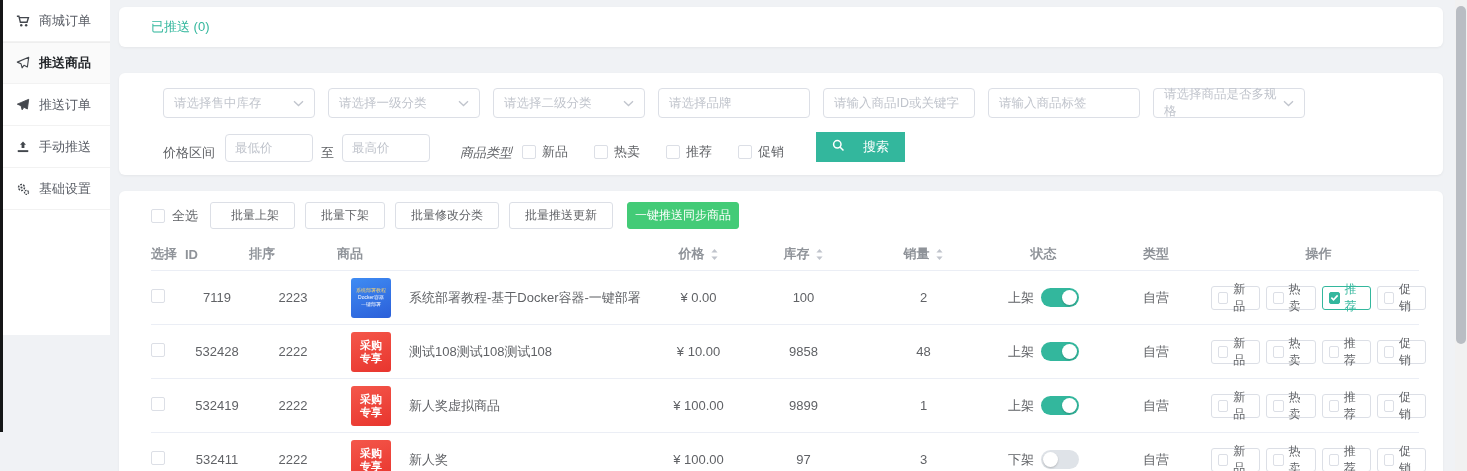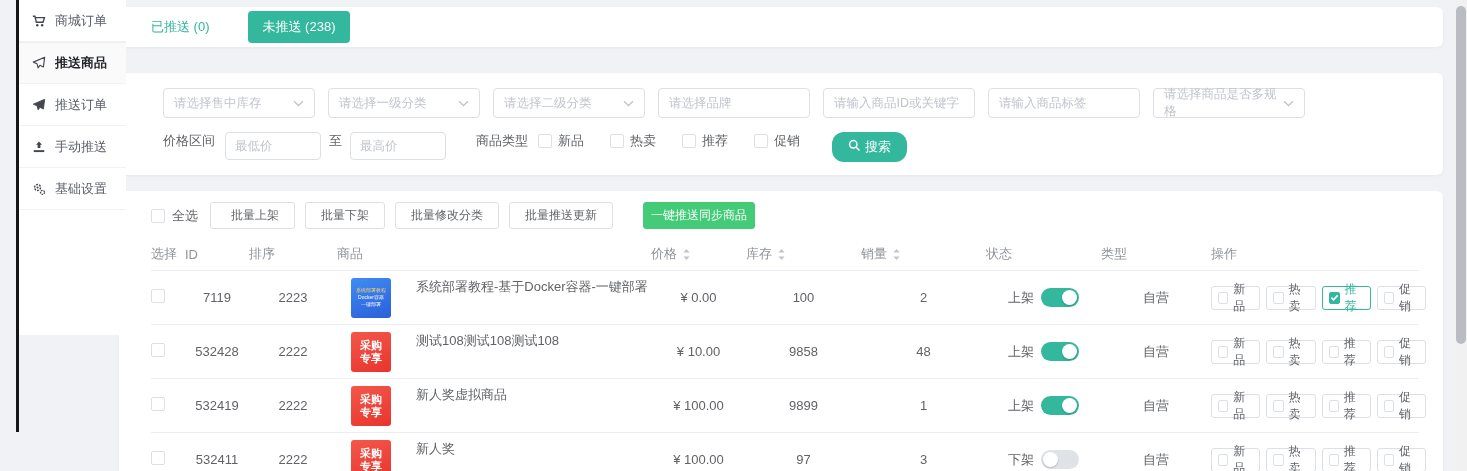--- a/index.html
+++ b/index.html
@@ -2,67 +2,67 @@
 <html style="--teal: #33b79d; --green: #43cb77;"><head>
 <meta charset="utf-8">
 <style>
   * { margin:0; padding:0; box-sizing:border-box; }
   html,body { width:1467px; height:471px; }
   body {
     font-family:"Liberation Sans","DejaVu Sans",sans-serif;
     background:#f0f2f5; position:relative; overflow:hidden; color:#606266;
   }
   
-  .sidebar { position:absolute; left:16px; top:0; width:110px; height:335px; background:#fff; z-index:2; }
+  .sidebar { position:absolute; left:0; top:0; width:110px; height:335px; background:#fff; z-index:2; }
   .side-accent { position:absolute; left:0; top:0; width:3px; height:432px; background:#151617; z-index:3; }
   .side-item { height:42px; display:flex; align-items:center; gap:9px; padding-left:15px;
     font-size:13px; color:#5a5e66; border-bottom:1px solid #f2f2f2; cursor:pointer; }
   .side-item.active { color:#24272b; font-weight:bold; background:#fafafa; border-top:1px solid #eee; }
   .side-icon { display:inline-flex; width:15px; justify-content:center; color:#43474d; }
   
   .main { position:absolute; left:119px; top:0; width:1324px; height:471px; }
   .card { background:#fff; border-radius:6px; box-shadow:0 1px 3px rgba(0,0,0,0.05); }
   
   .tabs-card { margin-top:7px; height:40px; display:flex; align-items:center; gap:38px; padding-left:32px; }
   .tab { font-size:13px; color:var(--teal); cursor:pointer; }
   .tab.active { background:var(--teal); color:#fff; padding:7px 15px; border-radius:4px; }
   
   .filter-card { margin-top:26px; height:102px; padding:15px 44px 0; }
   .f-row1 { display:flex; gap:13px; }
   .f-field { width:152px; height:30px; border:1px solid #dcdfe6; border-radius:4px;
     display:flex; align-items:center; justify-content:space-between; padding:0 10px;
     font-size:12.5px; color:#c0c4cc; background:#fff; }
   .f-chevron { color:#c0c4cc; display:inline-flex; }
-  .f-row2 { display:flex; align-items:flex-start; margin-top:14px; font-size:13px; color:#606266; }
-  .price-input { width:96px; height:28px; border:1px solid #dcdfe6; border-radius:4px;
+  .f-row2 { display:flex; align-items:flex-end; margin-top:14px; font-size:13px; color:#606266; }
+  .price-input { width:88px; height:28px; border:1px solid #dcdfe6; border-radius:4px;
     padding:0 9px; font-size:12.5px; color:#606266; outline:none;
     font-family:"Liberation Sans","DejaVu Sans",sans-serif; }
   .price-input::placeholder { color:#c0c4cc; }
   .sep { margin:0 8px; }
   .lbl { margin-right:10px; }
-  .type-lbl { margin-left:30px; }
+  .type-lbl { margin-left:30px;font-style:italic; }
   .chk { display:inline-flex; align-items:center; gap:6px; margin-right:26px; cursor:pointer; color:#606266; }
   .box { width:14px; height:14px; border:1px solid #dcdfe6; border-radius:2px; background:#fff; display:inline-block; }
-  .search-btn { height:30px; padding:0 16px; background:var(--teal); color:#fff; border:none; border-radius:12px;
-    font-size:13px; display:inline-flex; align-items:center; gap:4px; cursor:pointer; margin-left:6px;
+  .search-btn { height:30px; padding:0 16px; background:var(--teal); color:#fff; border:none; border-radius:0;
+    font-size:13px; display:inline-flex; align-items:center; gap:18px; cursor:pointer; margin-left:6px;
     font-family:"Liberation Sans","DejaVu Sans",sans-serif; }
   
   .table-card { margin-top:16px; border-radius:6px 6px 0 0; height:297px; padding:11px 24px 0 32px; overflow:hidden; }
   .batch-row { display:flex; align-items:center; gap:10px; }
   .select-all { display:inline-flex; align-items:center; gap:7px; font-size:13px; color:#606266; margin-right:2px; cursor:pointer; }
   .batch-btn { height:27px; padding:0 15px; background:#fff; border:1px solid #dcdfe6; border-radius:3px;
     font-size:12px; color:#606266; cursor:pointer; font-family:"Liberation Sans","DejaVu Sans",sans-serif; }
   .batch-btn.primary { background:var(--green); border-color:var(--green); color:#fff; padding:0 7px; }
   .grid { display:grid; grid-template-columns:34px 64px 88px 314px 95px 115px 125px 115px 110px 215px; align-items:center; }
   .thead { margin-top:9px; height:33px; font-size:13px; color:#8f9399; border-bottom:1px solid #ebeef5; }
-  .th { display:flex; align-items:center; gap:3px; }
-  .th.c { justify-content:flex-start; }
+  .th { display:flex; align-items:center; gap:3px;font-weight:bold; }
+  .th.c { justify-content:center; }
   .trow { height:54px; border-bottom:1px solid #ebeef5; font-size:13px; color:#606266; }
   .cell-c { text-align:center; }
-  .prod { display:flex; align-items:flex-start; gap:25px; padding-left:14px; }
+  .prod { display:flex; align-items:center; gap:18px; padding-left:14px; }
   .thumb { width:40px; height:40px; border-radius:3px; flex:none; display:flex; flex-direction:column;
     align-items:center; justify-content:center; overflow:hidden; color:#fff; text-align:center; }
   .thumb.blue { background:linear-gradient(160deg,#3f8cf3,#2b5fd9); font-size:5px; line-height:7px; }
   .thumb.blue .t0 { color:#ffd76b; }
   .thumb.red { background:linear-gradient(160deg,#f4574a,#e8352e); font-size:11px; font-weight:bold; line-height:13px; }
   .ptitle { white-space:nowrap; overflow:hidden; text-overflow:ellipsis; }
   .status-cell { display:flex; align-items:center; justify-content:center; gap:7px; }
   .toggle { width:38px; height:19px; border-radius:10px; position:relative; background:#dfe3e8; cursor:pointer; flex:none; }
   .toggle.on { background:var(--teal); }
   .knob { position:absolute; top:2px; left:2px; width:15px; height:15px; border-radius:50%; background:#fff;
@@ -130,21 +130,20 @@
           </svg>
         </span>
         <span>基础设置</span>
       </div>
     </div>
 </div>
 
 <div class="main">
   <div class="card tabs-card" id="tabs-bar">
       <span class="tab">已推送  (0)</span>
-      <span class="tab active">未推送  (238)</span>
     </div>
 
   <div class="card filter-card">
     <div class="f-row1" id="filter-row1">
         <div class="f-field">
           <span>请选择售中库存</span>
           <span class="f-chevron">
             <svg width="11" height="7" viewBox="0 0 11 7">
               <path d="M1 1.2l4.5 4.3L10 1.2" fill="none" stroke="currentColor" stroke-width="1.3"></path>
             </svg>
@@ -212,21 +211,21 @@
       </button>
     </div>
   </div>
 
   <div class="card table-card">
     <div class="batch-row">
       <span class="select-all">
         <span class="box"></span>
         <span>全选</span>
       </span>
-      <span id="batch-buttons"><button class="batch-btn" style="margin-right: 10px; padding-left: 20px;">批量上架</button><button class="batch-btn" style="margin-right: 10px;">批量下架</button><button class="batch-btn" style="margin-right: 10px;">批量修改分类</button><button class="batch-btn" style="margin-right: 20px;">批量推送更新</button></span>
+      <span id="batch-buttons"><button class="batch-btn" style="margin-right: 10px; padding-left: 20px;">批量上架</button><button class="batch-btn" style="margin-right: 10px;">批量下架</button><button class="batch-btn" style="margin-right: 10px;">批量修改分类</button><button class="batch-btn" style="margin-right: 4px;">批量推送更新</button></span>
       <button class="batch-btn primary">一键推送同步商品</button>
     </div>
     <div class="grid thead" id="thead">
         <div class="th">
           <span>选择</span>
         </div>
         <div class="th">
           <span>ID</span>
         </div>
         <div class="th">

